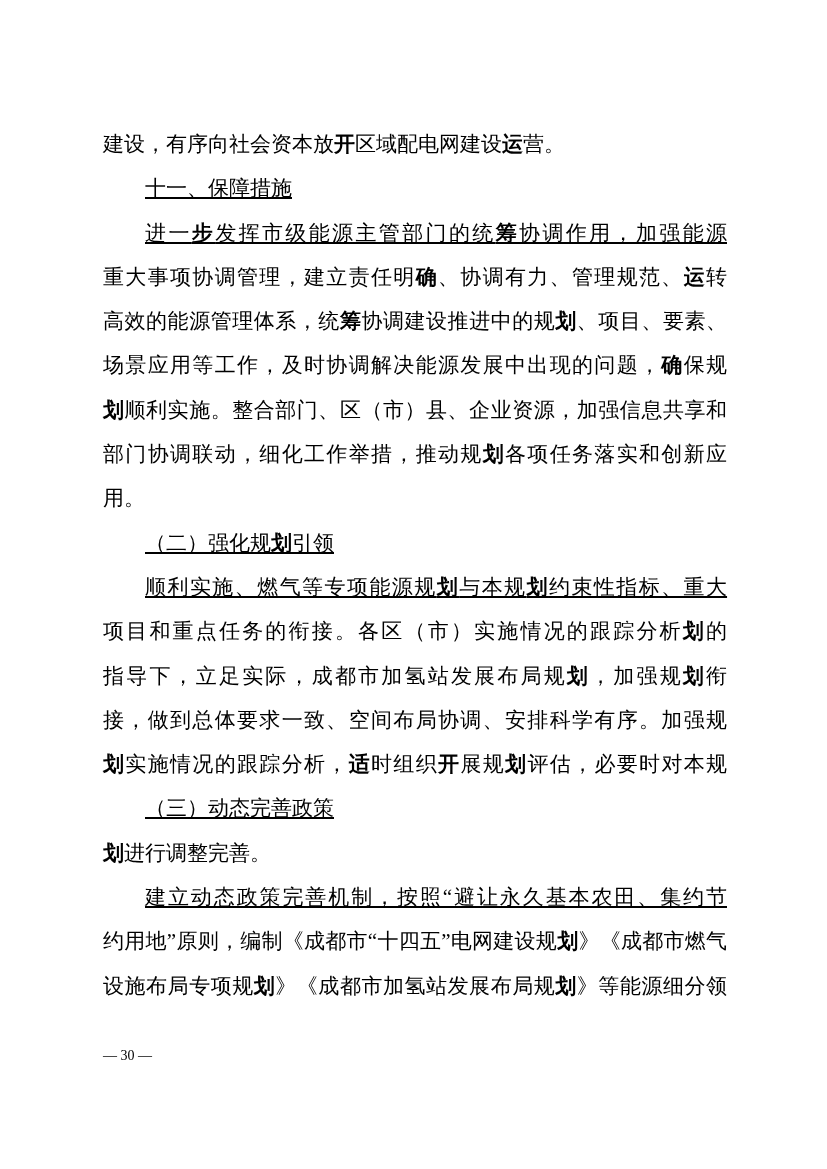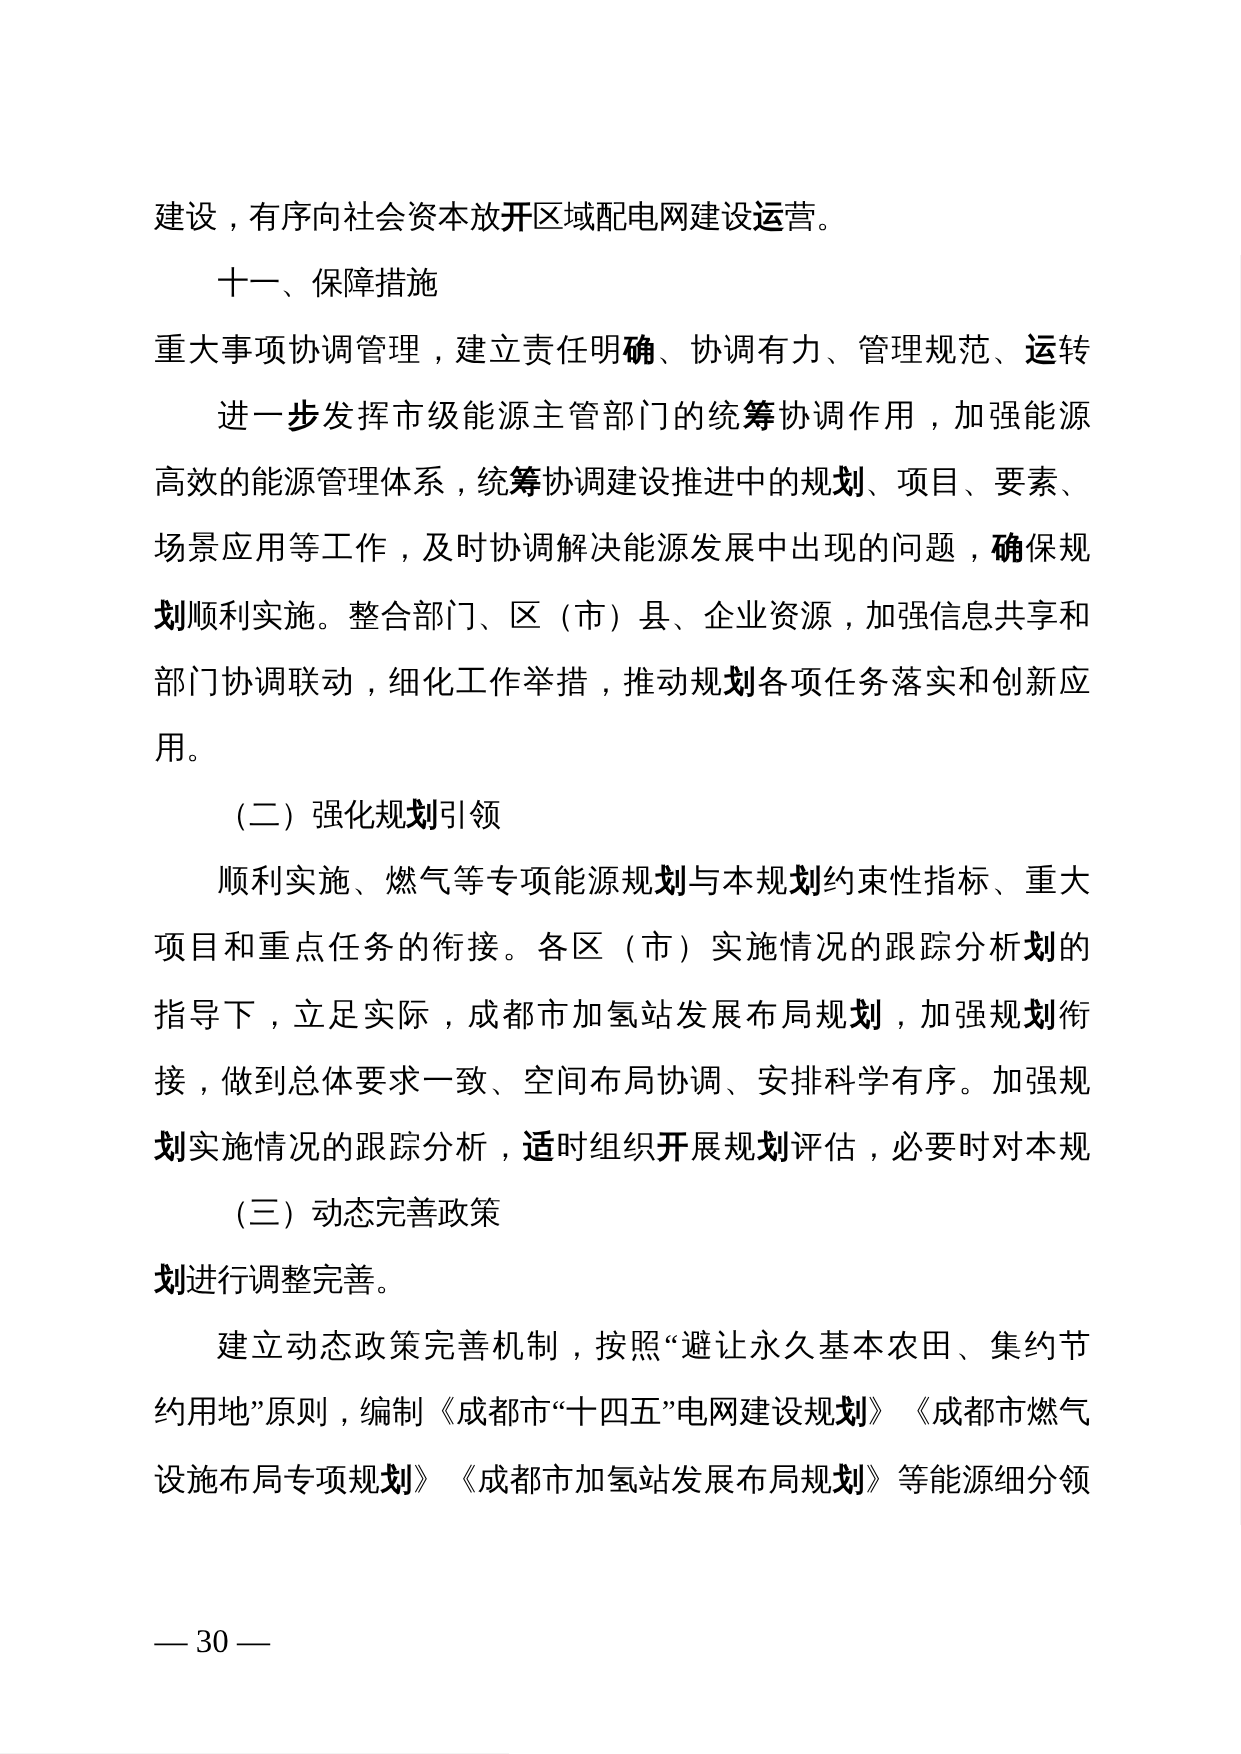--- a/index.html
+++ b/index.html
@@ -30,43 +30,44 @@
     white-space: nowrap;
     text-align: justify;
     color: #000000;
   }
   .line.fill {
     text-align-last: justify;
     -moz-text-align-last: justify;
   }
   .line.indent {
     padding-left: 42px;
+    text-decoration: underline;
   }
   .b {
     font-weight: 700;
   }
   .footer {
     position: absolute;
     left: 103px;
-    top: 1079px;
-    font-size: 22px;
+    top: 1041px;
+    font-size: 14px;
     line-height: 30px;
     color: #000000;
     font-family: "Liberation Serif", "DejaVu Serif", serif;
   }
 </style>
 </head>
 <body>
 
 <div class="page">
   <div class="doc-body">
       <div class="line"><span>建设，有序向社会资本放</span><span class="b">开</span><span>区域配电网建设</span><span class="b">运</span><span>营。</span></div>
       <div class="line indent"><span>十一、保障措施</span></div>
+      <div class="line indent fill"><span>进一</span><span class="b">步</span><span>发挥市级能源主管部门的统</span><span class="b">筹</span><span>协调作用，加强能源</span></div>
       <div class="line fill"><span>重大事项协调管理，建立责任明</span><span class="b">确</span><span>、协调有力、管理规范、</span><span class="b">运</span><span>转</span></div>
-      <div class="line indent fill"><span>进一</span><span class="b">步</span><span>发挥市级能源主管部门的统</span><span class="b">筹</span><span>协调作用，加强能源</span></div>
       <div class="line fill"><span>高效的能源管理体系，统</span><span class="b">筹</span><span>协调建设推进中的规</span><span class="b">划</span><span>、项目、要素、</span></div>
       <div class="line fill"><span>场景应用等工作，及时协调解决能源发展中出现的问题，</span><span class="b">确</span><span>保规</span></div>
       <div class="line fill"><span class="b">划</span><span>顺利实施。整合部门、区（市）县、企业资源，加强信息共享和</span></div>
       <div class="line fill"><span>部门协调联动，细化工作举措，推动规</span><span class="b">划</span><span>各项任务落实和创新应</span></div>
       <div class="line"><span>用。</span></div>
       <div class="line indent"><span>（二）强化规</span><span class="b">划</span><span>引领</span></div>
       <div class="line indent fill"><span>顺利实施、燃气等专项能源规</span><span class="b">划</span><span>与本规</span><span class="b">划</span><span>约束性指标、重大</span></div>
       <div class="line fill"><span>项目和重点任务的衔接。各区（市）实施情况的跟踪分析</span><span class="b">划</span><span>的</span></div>
       <div class="line fill"><span>指导下，立足实际，成都市加氢站发展布局规</span><span class="b">划</span><span>，加强规</span><span class="b">划</span><span>衔</span></div>
       <div class="line fill"><span>接，做到总体要求一致、空间布局协调、安排科学有序。加强规</span></div>

